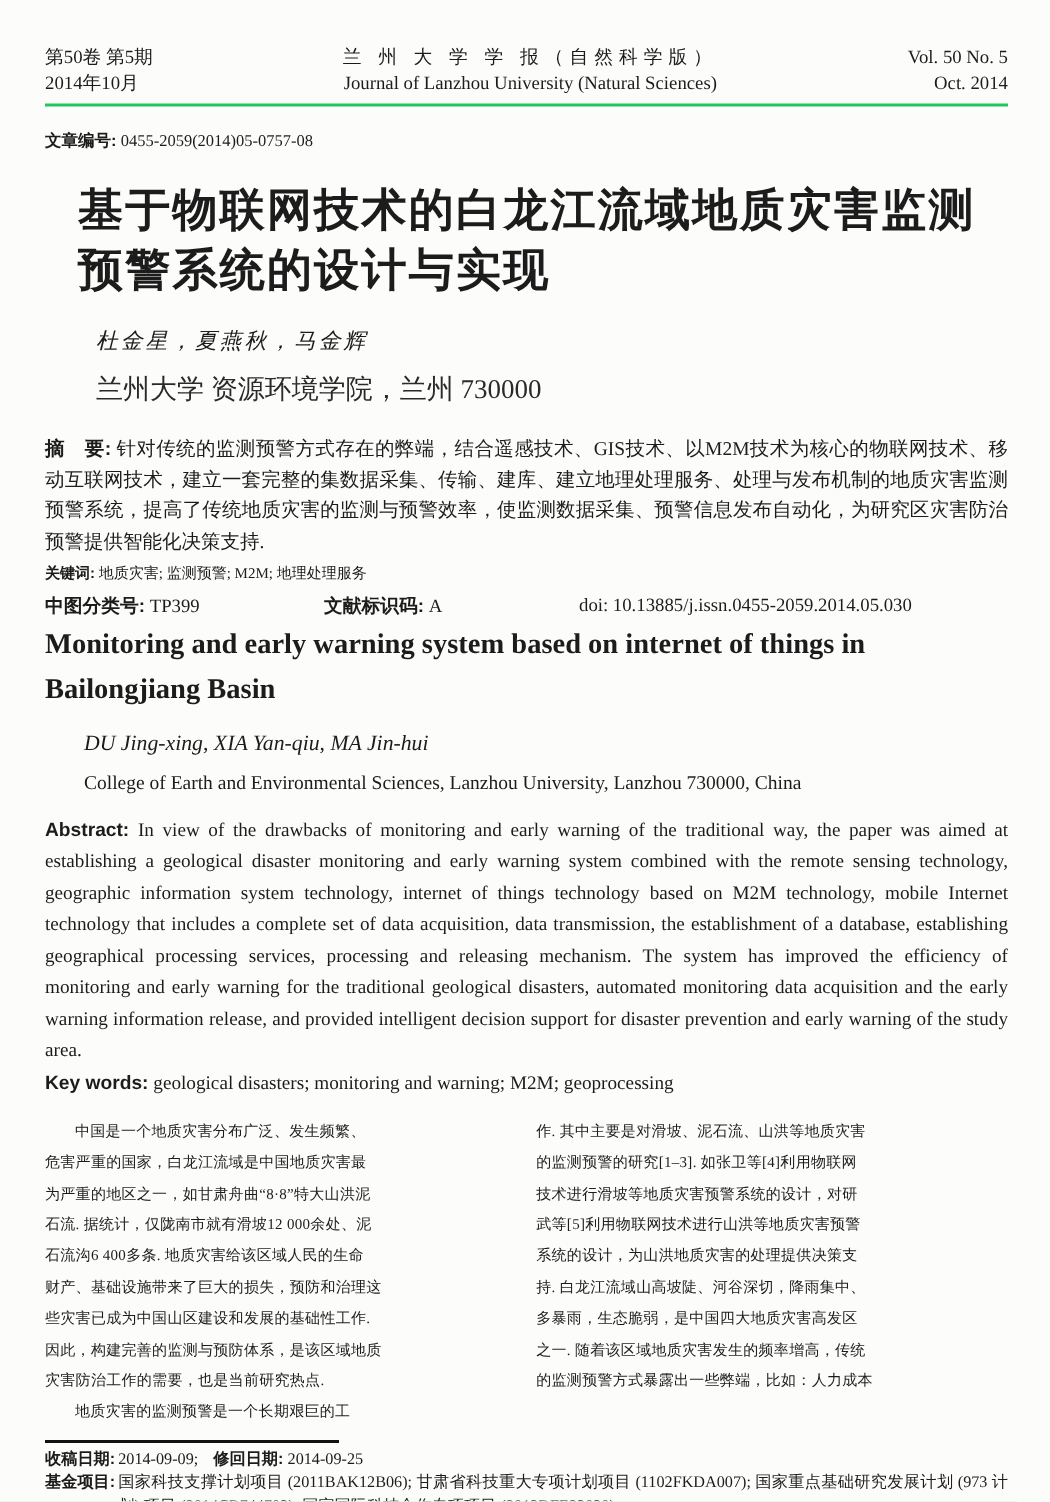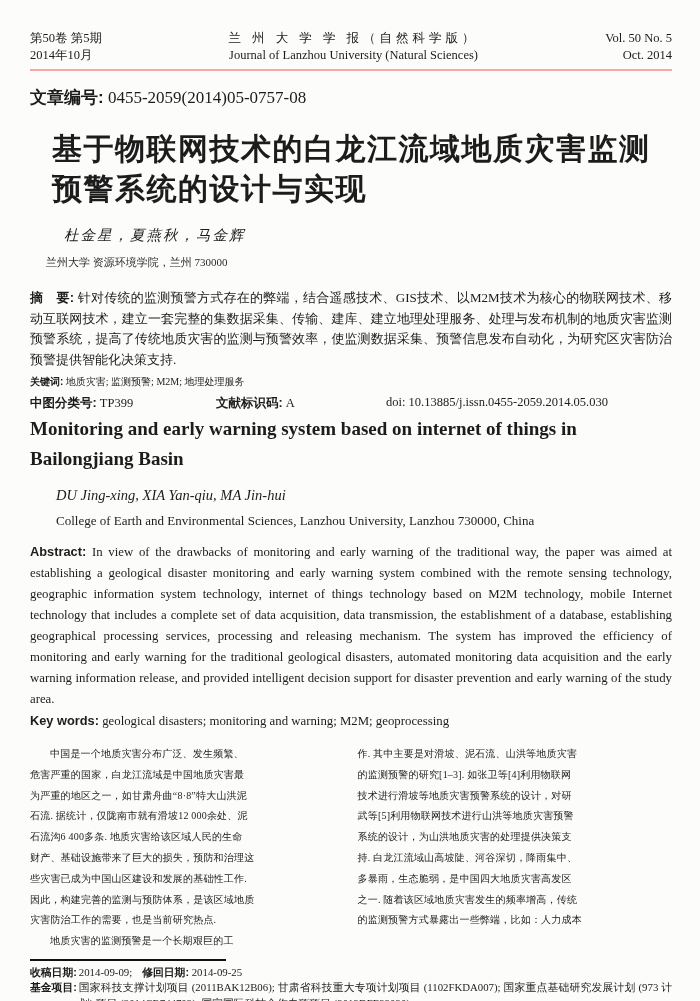--- a/index.html
+++ b/index.html
@@ -10,42 +10,42 @@
     margin:0 auto;
     background:#fcfcfa;
     color:#1c1c1c;
     padding:30px 28px 0 30px;
     overflow:hidden;
     font-family:"Liberation Serif","DejaVu Serif",serif;
   }
   
   .jheader {
     display:flex; justify-content:space-between; align-items:flex-end;
-    border-bottom:2px solid #fca5a5;
+    border-bottom:2px solid #22c55e;
     padding-bottom:5px;
     font-size:12.5px; line-height:17px;
   }
   .jheader .left { text-align:left; white-space:nowrap; }
   .jheader .center { text-align:center; flex:1; }
   .jheader .center .cn { letter-spacing:4px; }
   .jheader .right { text-align:right; white-space:nowrap; }
   
-  .article-id { margin-top:15px; font-size:17px; }
+  .article-id { margin-top:15px; font-size:11px; }
   .blabel { font-weight:bold; font-family:"Liberation Sans","DejaVu Sans",sans-serif; }
   
   .title-cn {
     margin-top:20px;
     font-family:"Liberation Sans","DejaVu Sans",sans-serif;
     font-weight:bold;
     font-size:30px; line-height:40px;
     letter-spacing:1.5px;
     margin-left:22px;
   }
   .authors-cn { margin-top:17px; margin-left:34px; font-size:14.5px; letter-spacing:2px; font-style:italic; }
-  .affil-cn  { margin-top:10px; margin-left:16px; font-size:11px; color:#2a2a2a; }
+  .affil-cn  { margin-top:10px; margin-left:34px; font-size:18px; color:#2a2a2a; }
   
   .abstract-cn {
     margin-top:18px;
     font-size:13px; line-height:20.5px;
     text-align:justify;
   }
   .keywords-cn { margin-top:2px; font-size:10px; line-height:20px; }
   .class-row { margin-top:3px; font-size:12.5px; display:flex; }
   .class-row .c1 { width:186px; }
   .class-row .c2 { width:170px; }

